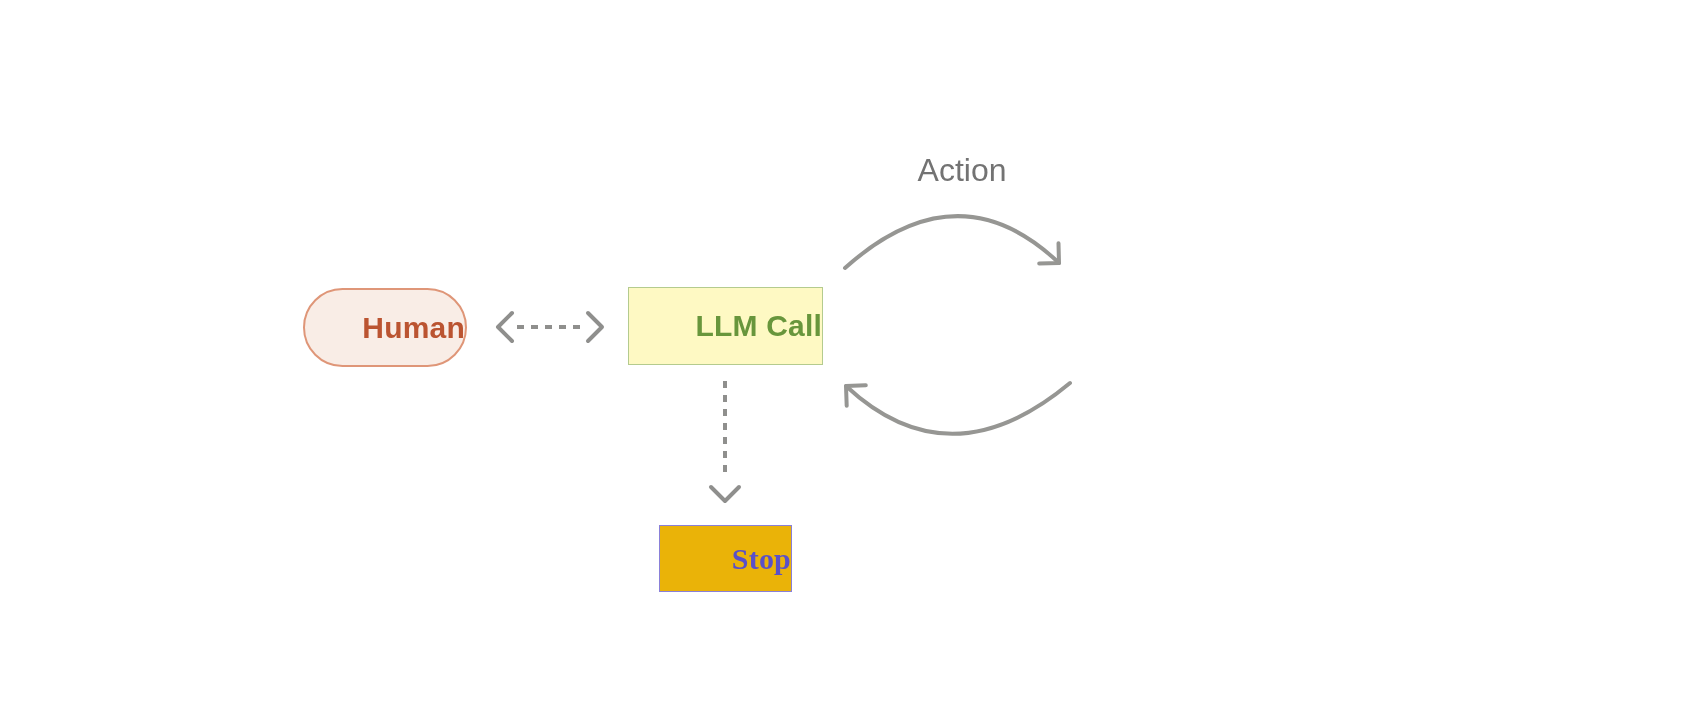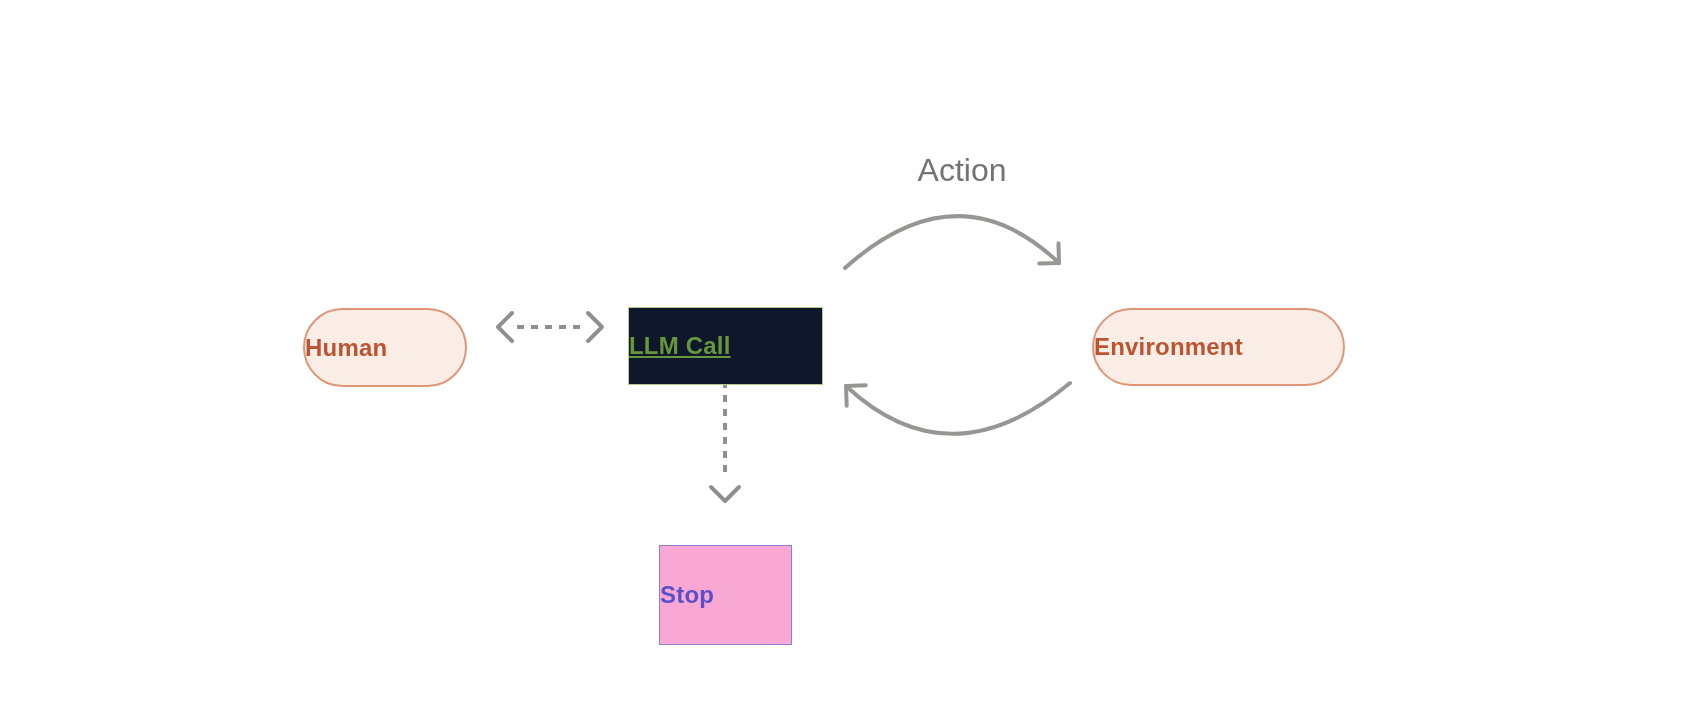--- a/index.html
+++ b/index.html
@@ -7,38 +7,38 @@
     width: 1684px; height: 704px;
     background: #ffffff;
     font-family: "Liberation Sans", sans-serif;
     position: relative; overflow: hidden;
   }
   .canvas { position: absolute; left: 0; top: 0; width: 1684px; height: 704px; }
   svg.arrows { position: absolute; left: 0; top: 0; }
 
   .node {
     position: absolute; box-sizing: border-box;
-    display: flex; align-items: center; justify-content: flex-start;
-    font-weight: bold; font-size: 24px; letter-spacing: 0.2px; margin-top: 20px;
+    display: flex; align-items: center; justify-content: flex-end;
+    font-weight: bold; font-size: 30px; letter-spacing: 0.2px;
   }
   .pill {
     background: #f9ede6;
     border: 2px solid #df9678;
     border-radius: 42px;
     color: #bb5431;
   }
   #human       { left: 303px;  top: 288px; width: 164px; height: 79px; }
   #environment { left: 1092px; top: 288px; width: 253px; height: 78px; }
   #llm-call {
     left: 628px; top: 287px; width: 195px; height: 78px;
-    background: #0f172a; border: 1.5px solid #b4cb8e; color: #68963c; text-decoration: underline;
+    background: #fef9c3; border: 1.5px solid #b4cb8e; color: #68963c;
   }
   #stop {
-    left: 659px; top: 525px; width: 133px; height: 100px;
-    background: #f9a8d4; border: 1.5px solid #8a80d8; color: #5a50c8;
+    left: 659px; top: 525px; width: 133px; height: 67px;
+    background: #eab308; border: 1.5px solid #8a80d8; color: #5a50c8; font-family: Liberation Serif, serif;
   }
 
   .edge-label {
     position: absolute; width: 220px; text-align: center;
     font-size: 32px; font-weight: normal; color: #737373;
   }
   #action-label   { left: 852px; top: 152px; }
   #feedback-label { left: 847px; top: 450px; }
 </style>
 </head>
@@ -66,23 +66,20 @@
   </svg>
 
   <div id="human" class="node pill">
     <span>Human</span>
   </div>
 
   <div id="llm-call" class="node">
     <span>LLM Call</span>
   </div>
 
-  <div id="environment" class="node pill">
-    <span>Environment</span>
-  </div>
 
   <div id="stop" class="node">
     <span>Stop</span>
   </div>
 
   <div id="action-label" class="edge-label">Action</div>
 
 
 </div>
 

